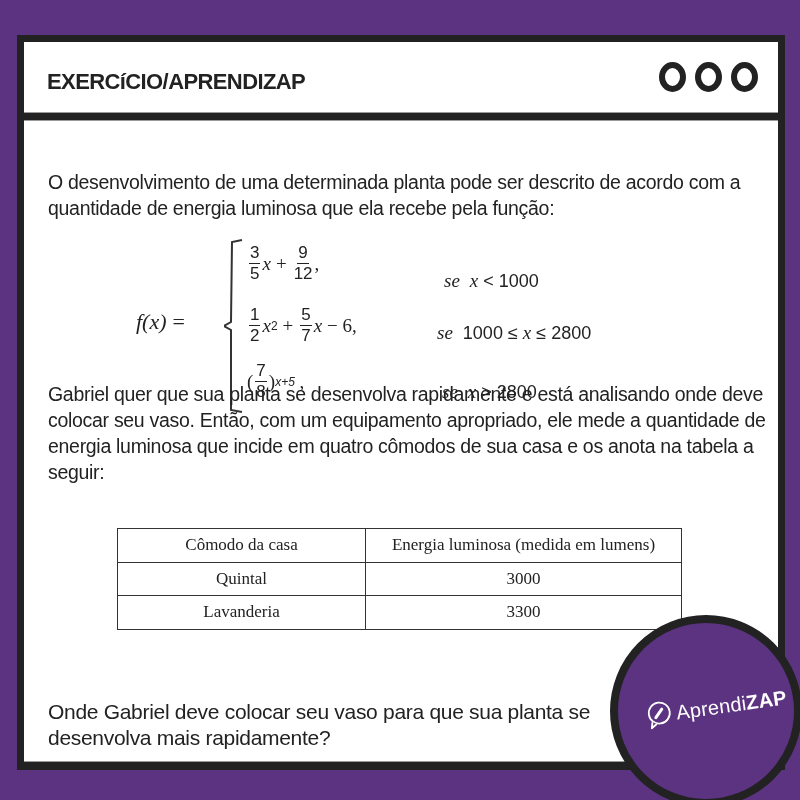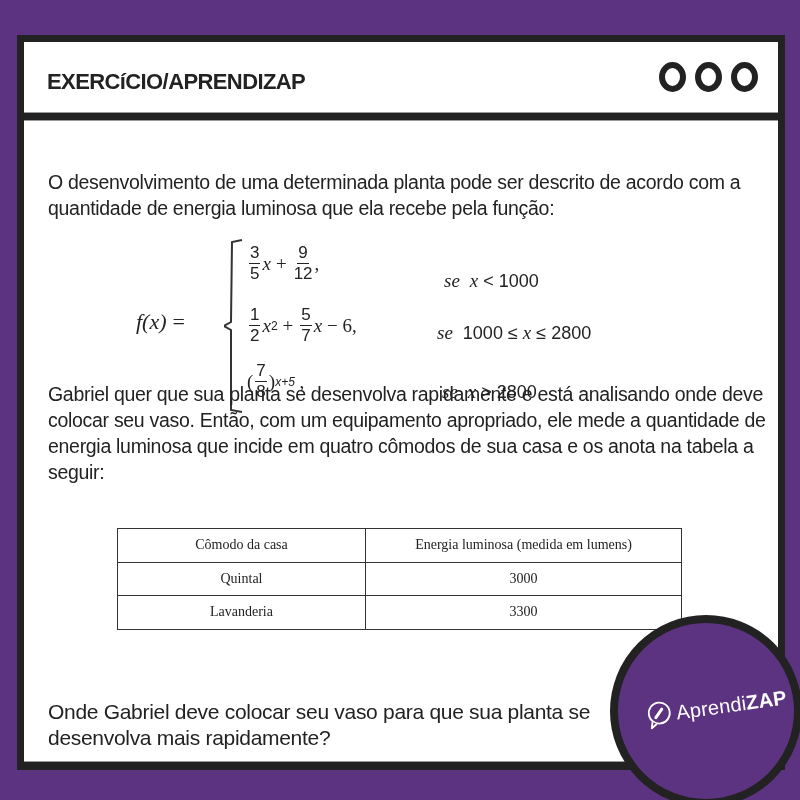--- a/index.html
+++ b/index.html
@@ -49,21 +49,21 @@
   .frac .den { padding-top: 1px; }
   .var { font-style: italic; font-family: "Liberation Serif", serif; }
   .op { margin: 0 5px; }
   .sup { font-size: 12px; vertical-align: 12px; font-family: "Liberation Sans", sans-serif; }
   .cond { position: absolute; font-size: 18px; font-family: "Liberation Sans", sans-serif; white-space: nowrap; }
   .cond .it { font-style: italic; font-family: "Liberation Serif", serif; font-size: 19px; }
   .cond1 { left: 320px; top: 34px; } .cond2 { left: 313px; top: 86px; } .cond3 { left: 318px; top: 145px; }
 
   
   .table-wrap { position: absolute; left: 93px; top: 407px; }
-  table { border-collapse: collapse; font-family: "Liberation Serif", serif; font-size: 14px; color: #222; }
+  table { border-collapse: collapse; font-family: "Liberation Serif", serif; font-size: 17px; color: #222; }
   td, th { border: 1.5px solid #333; text-align: center; font-weight: normal; height: 33.5px; }
   th.c1, td.c1 { width: 248px; }
   th.c2, td.c2 { width: 316px; }
 
   
   .badge {
     position: absolute; left: 610px; top: 615px; width: 192px; height: 192px;
     border-radius: 50%; background: #5c3380; border: 8px solid #222;
   }
   .badge-logo {

